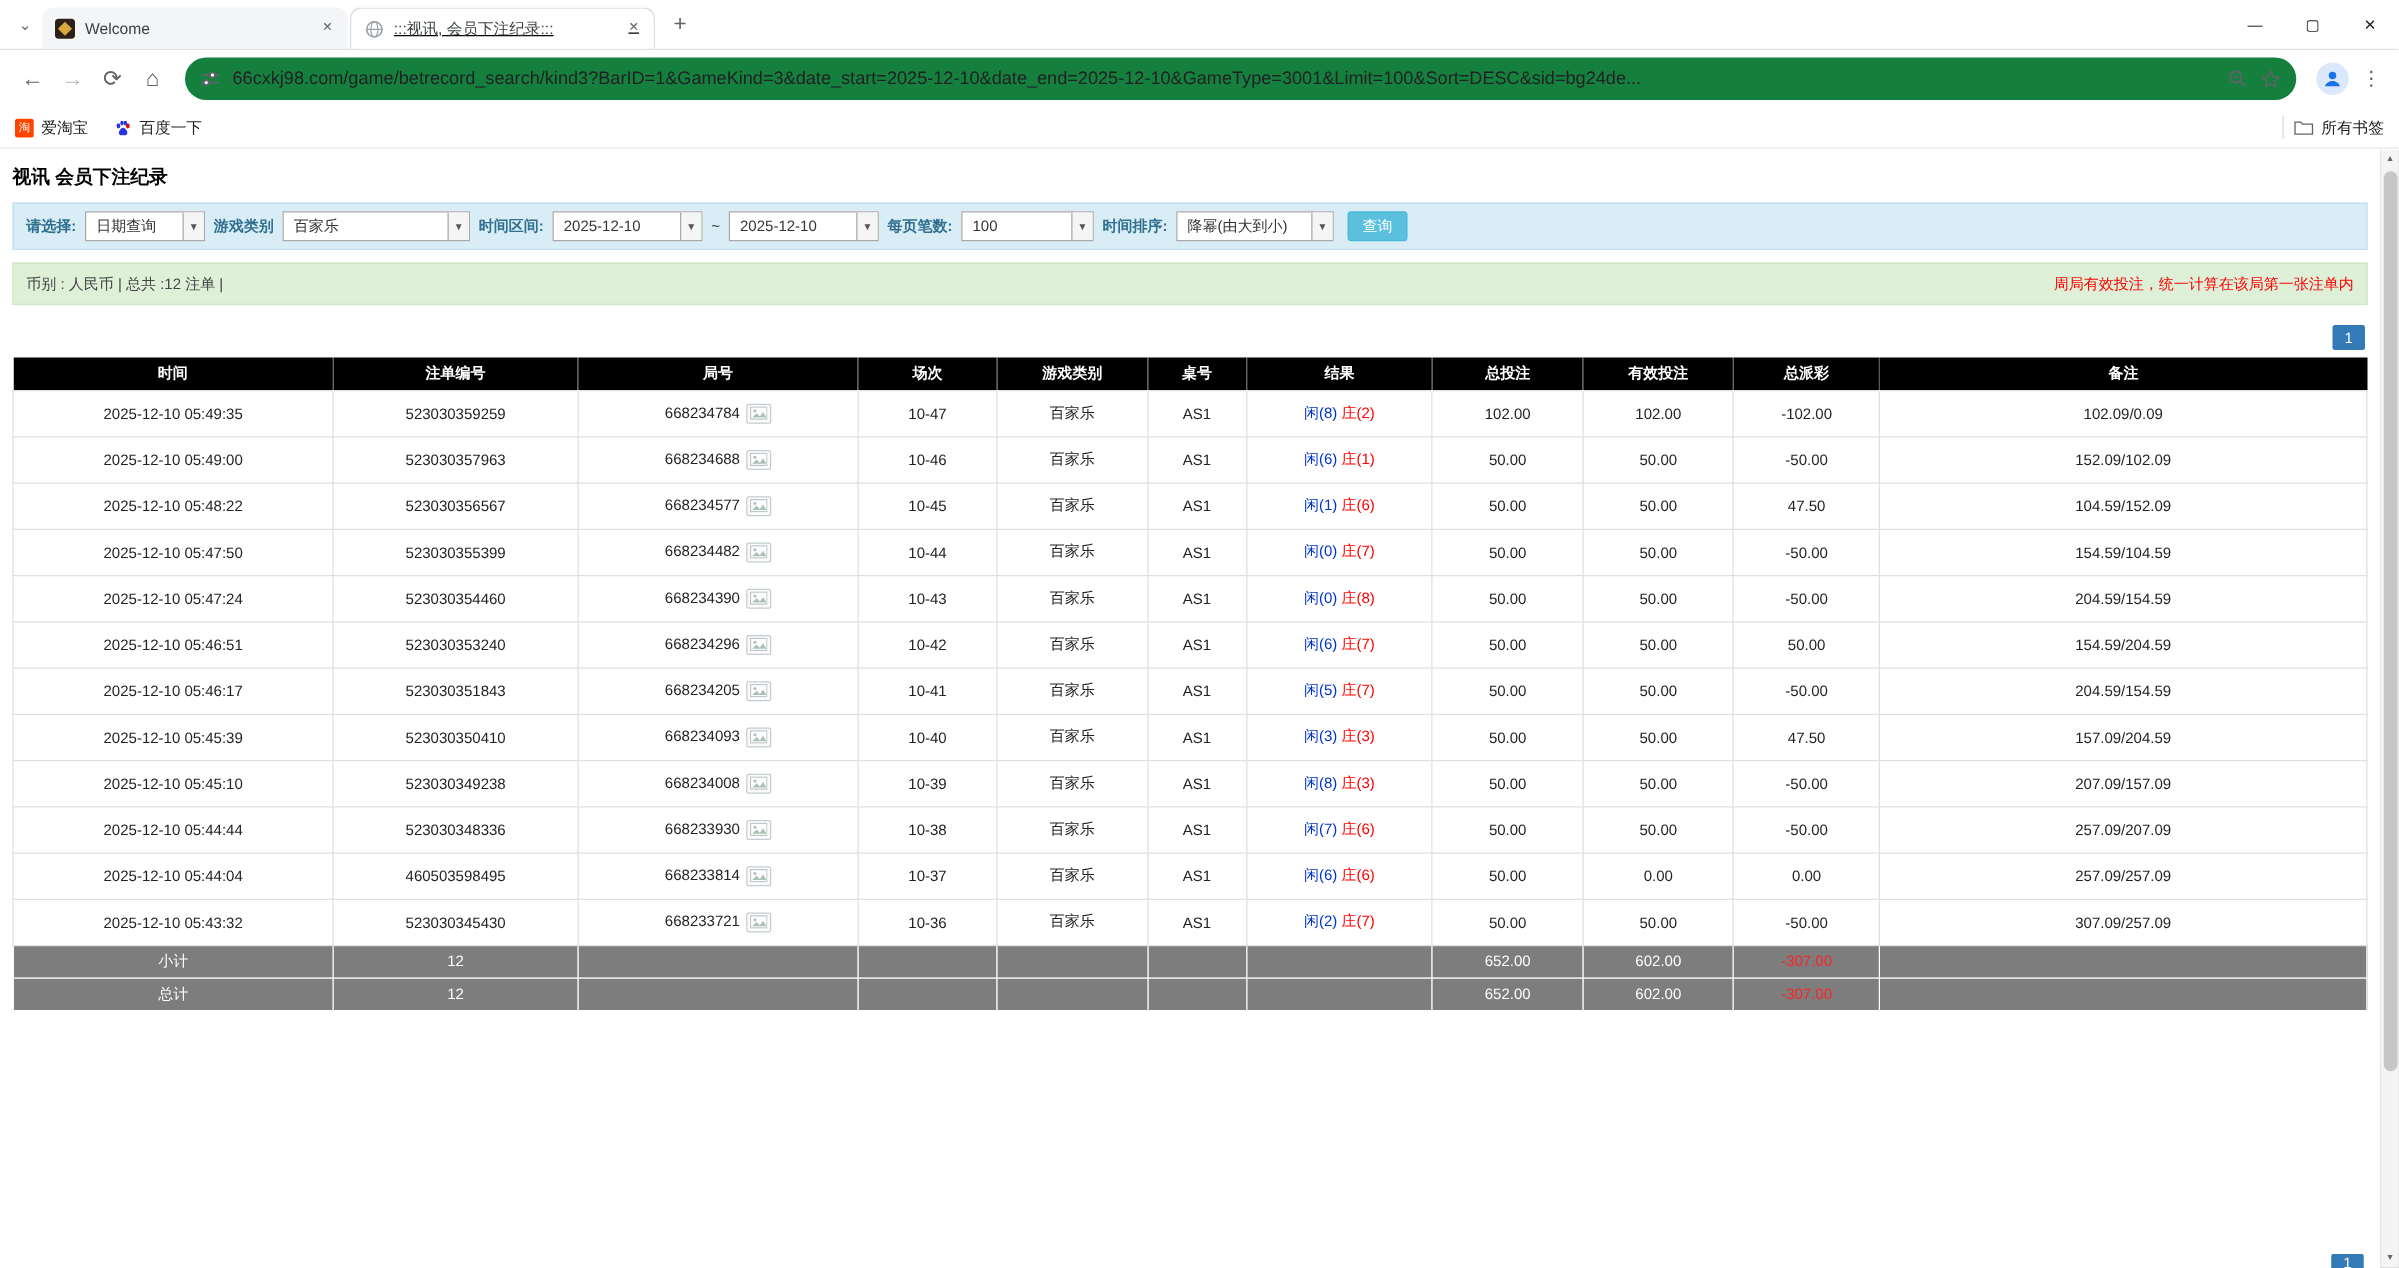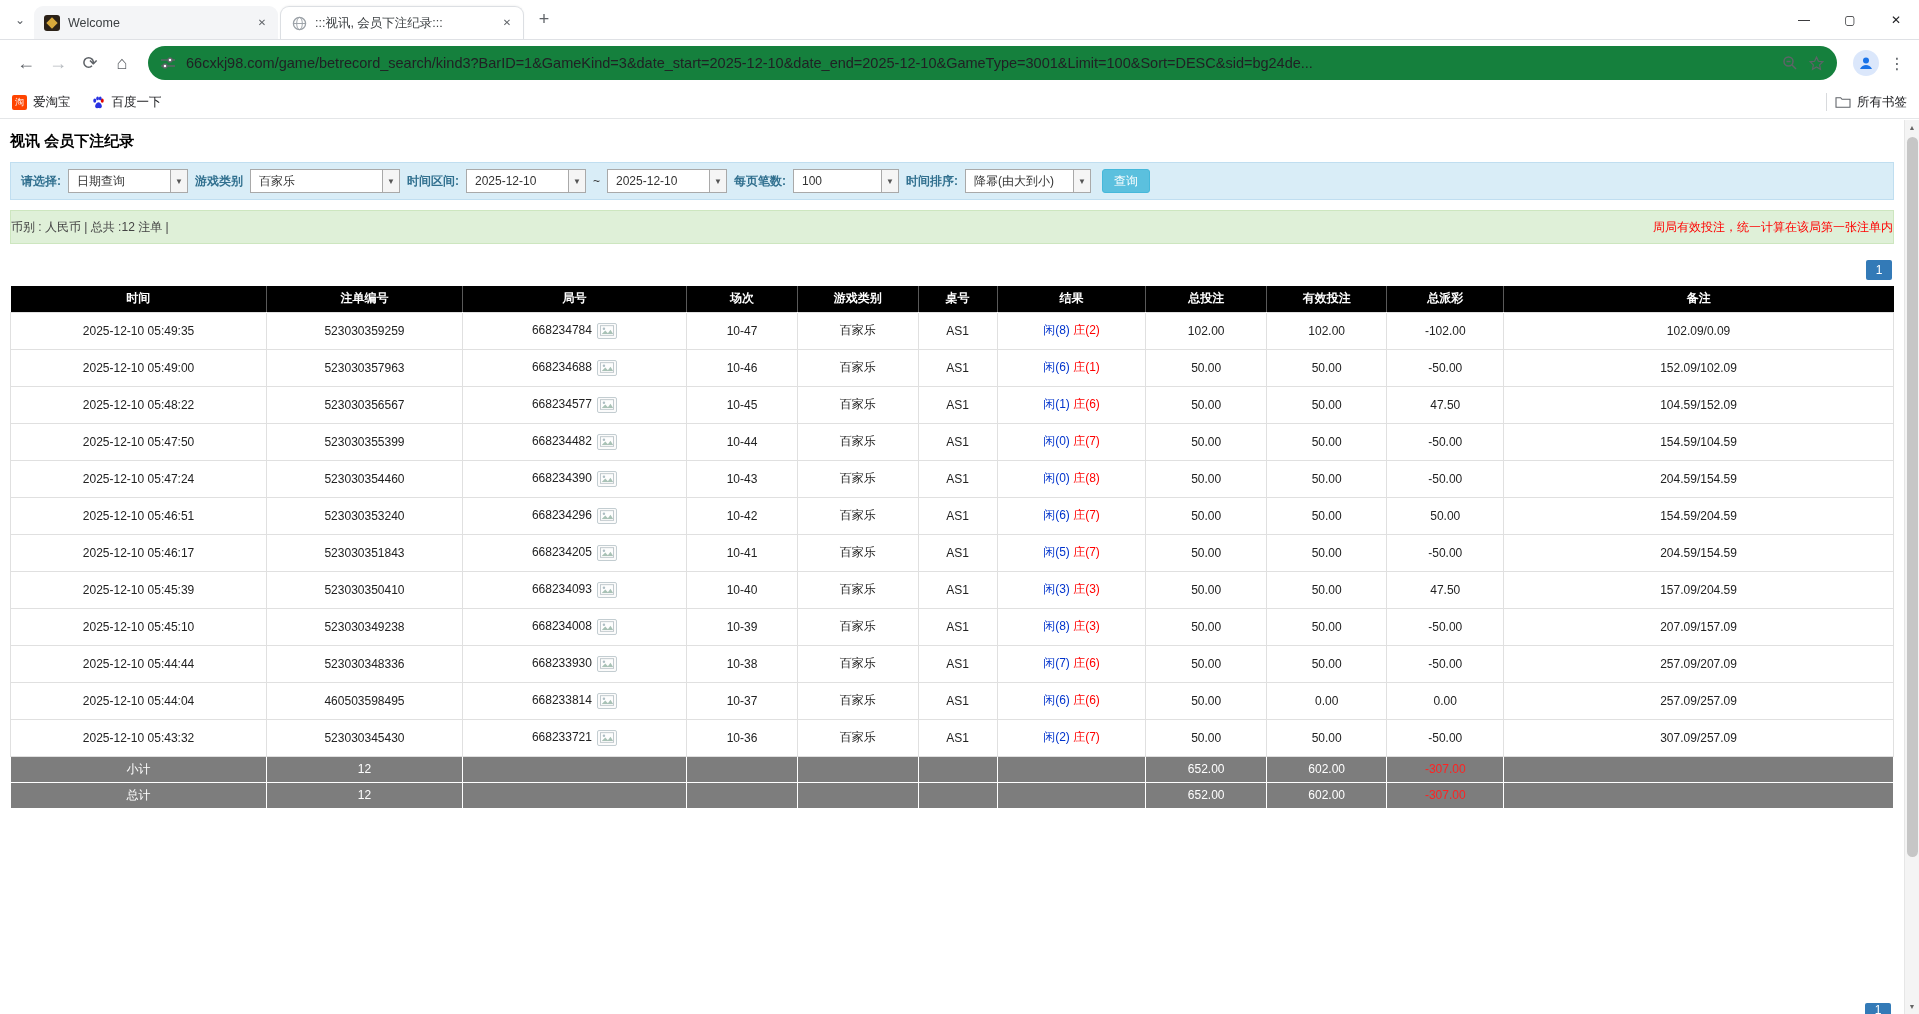--- a/index.html
+++ b/index.html
@@ -8,21 +8,21 @@
 
   
   .tabbar { height:40px; background:#fff; display:flex; align-items:center;
     border-bottom:1px solid #dfe1e5; position:relative; }
   .tab-search { width:28px; height:28px; border:none; background:transparent;
     color:#5f6368; font-size:12px; margin-left:6px; cursor:pointer; }
   .tab { width:244px; height:33px; display:flex; align-items:center; gap:8px;
     padding:0 8px 0 10px; border-radius:9px 9px 0 0; margin-right:2px;
     background:#f4f5f7; position:relative; top:3px; cursor:pointer; }
   .tab.active { background:#fff; border:1px solid #dcdfe3; border-bottom:none;
-    box-shadow:0 -1px 2px rgba(0,0,0,.04); }
+    box-shadow:0 -1px 2px rgba(0,0,0,.04);text-decoration:underline; }
   .tab-title { flex:1; font-size:12.5px; color:#3c4043; white-space:nowrap;
     overflow:hidden; text-overflow:ellipsis; }
   .tab-close { width:16px; height:16px; line-height:16px; text-align:center;
     font-size:10px; color:#5f6368; border-radius:50%; cursor:pointer; }
   .favicon { width:16px; height:16px; flex:0 0 16px; display:inline-flex;
     align-items:center; justify-content:center; }
   .fav-welcome { background:#2b2117; border-radius:3px; position:relative; }
   .fav-welcome::after { content:""; width:8px; height:8px; background:#d8a93c;
     transform:rotate(45deg); display:block; }
   .newtab-btn { width:28px; height:28px; border:none; background:transparent;
@@ -71,21 +71,21 @@
   .select .sel-arrow { width:17px; height:100%; border-left:1px solid #a9a9a9;
     display:flex; align-items:center; justify-content:center; font-size:8px;
     color:#555; background:#f5f5f5; }
   .tilde { color:#333; }
   .search-btn { background:#5bc0de; border:1px solid #46b8da; color:#fff;
     height:24px; padding:0 11px; border-radius:3px; font-size:12px; cursor:pointer;
     margin-left:4px; }
 
   .summarybar { margin-top:10px; background:#dff0d8; border:1px solid #cde6bf;
     height:34px; display:flex; align-items:center; justify-content:space-between;
-    padding:0 0; font-size:12px; }
+    padding:0 10px; font-size:12px; }
   .summary-text { color:#444; }
   .notice-text { color:#f00; }
 
   .badge-row { display:flex; justify-content:flex-end; margin:16px 2px 6px 0; }
   .page-badge { min-width:26px; height:20px; background:#337ab7; color:#fff;
     font-size:12px; display:flex; align-items:center; justify-content:center;
     border-radius:2px; cursor:pointer; }
 
   table.records { width:100%; border-collapse:collapse; font-size:12px;
     text-align:center; table-layout:fixed; }
@@ -218,21 +218,21 @@
     </span>
   </span>
 </div>
 
 <div class="page">
 
   <div class="page-title">视讯 会员下注纪录</div>
 
   <div class="filterbar">
     <span class="f-label">请选择:</span>
-    <span class="select" style="width:120px">
+    <span class="select" style="width:96px">
       <span class="sel-text">日期查询</span>
       <span class="sel-arrow">▼</span>
     </span>
 
     <span class="f-label">游戏类别</span>
     <span class="select" style="width:150px">
       <span class="sel-text">百家乐</span>
       <span class="sel-arrow">▼</span>
     </span>
 

